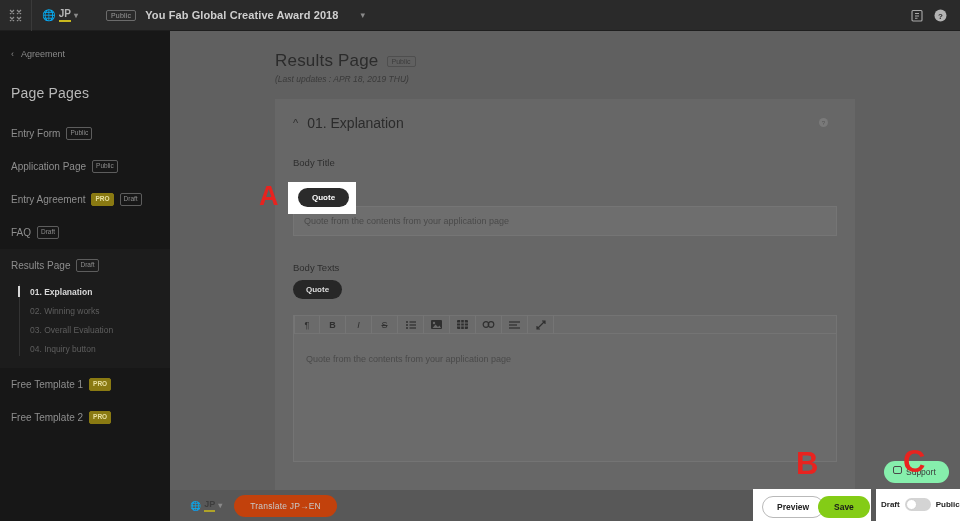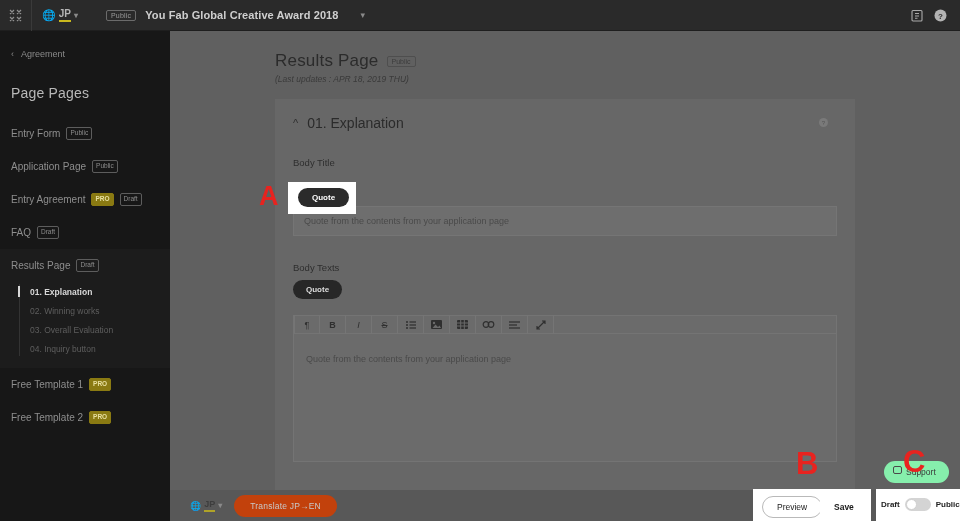--- a/index.html
+++ b/index.html
@@ -217,26 +217,26 @@
     z-index: 21;
   }
   .marker-a { left: 259px; top: 183px; font-size: 27px; }
 
   .spot-b {
     left: 753px; top: 489px; width: 118px; height: 32px;
   }
   .btn-preview {
     position: absolute; left: 762px; top: 496px;
     background: #fff; border: 1px solid #b9b9b9; color: #222;
-    font-size: 8.5px; font-weight: normal;
+    font-size: 8.5px; font-weight: bold;
     padding: 5px 14px; border-radius: 11px; z-index: 21;
   }
   .btn-save {
     position: absolute; left: 818px; top: 496px;
-    background: #ffffff; color: #1a1a1a;
+    background: #84cc16; color: #1a1a1a;
     font-size: 8.5px; font-weight: bold;
     padding: 6px 16px; border-radius: 11px; z-index: 21;
   }
   .marker-b { left: 796px; top: 448px; font-size: 31px; }
 
   .spot-c {
     left: 876px; top: 489px; width: 84px; height: 32px;
   }
   .pubrow {
     position: absolute; left: 881px; top: 498px;

